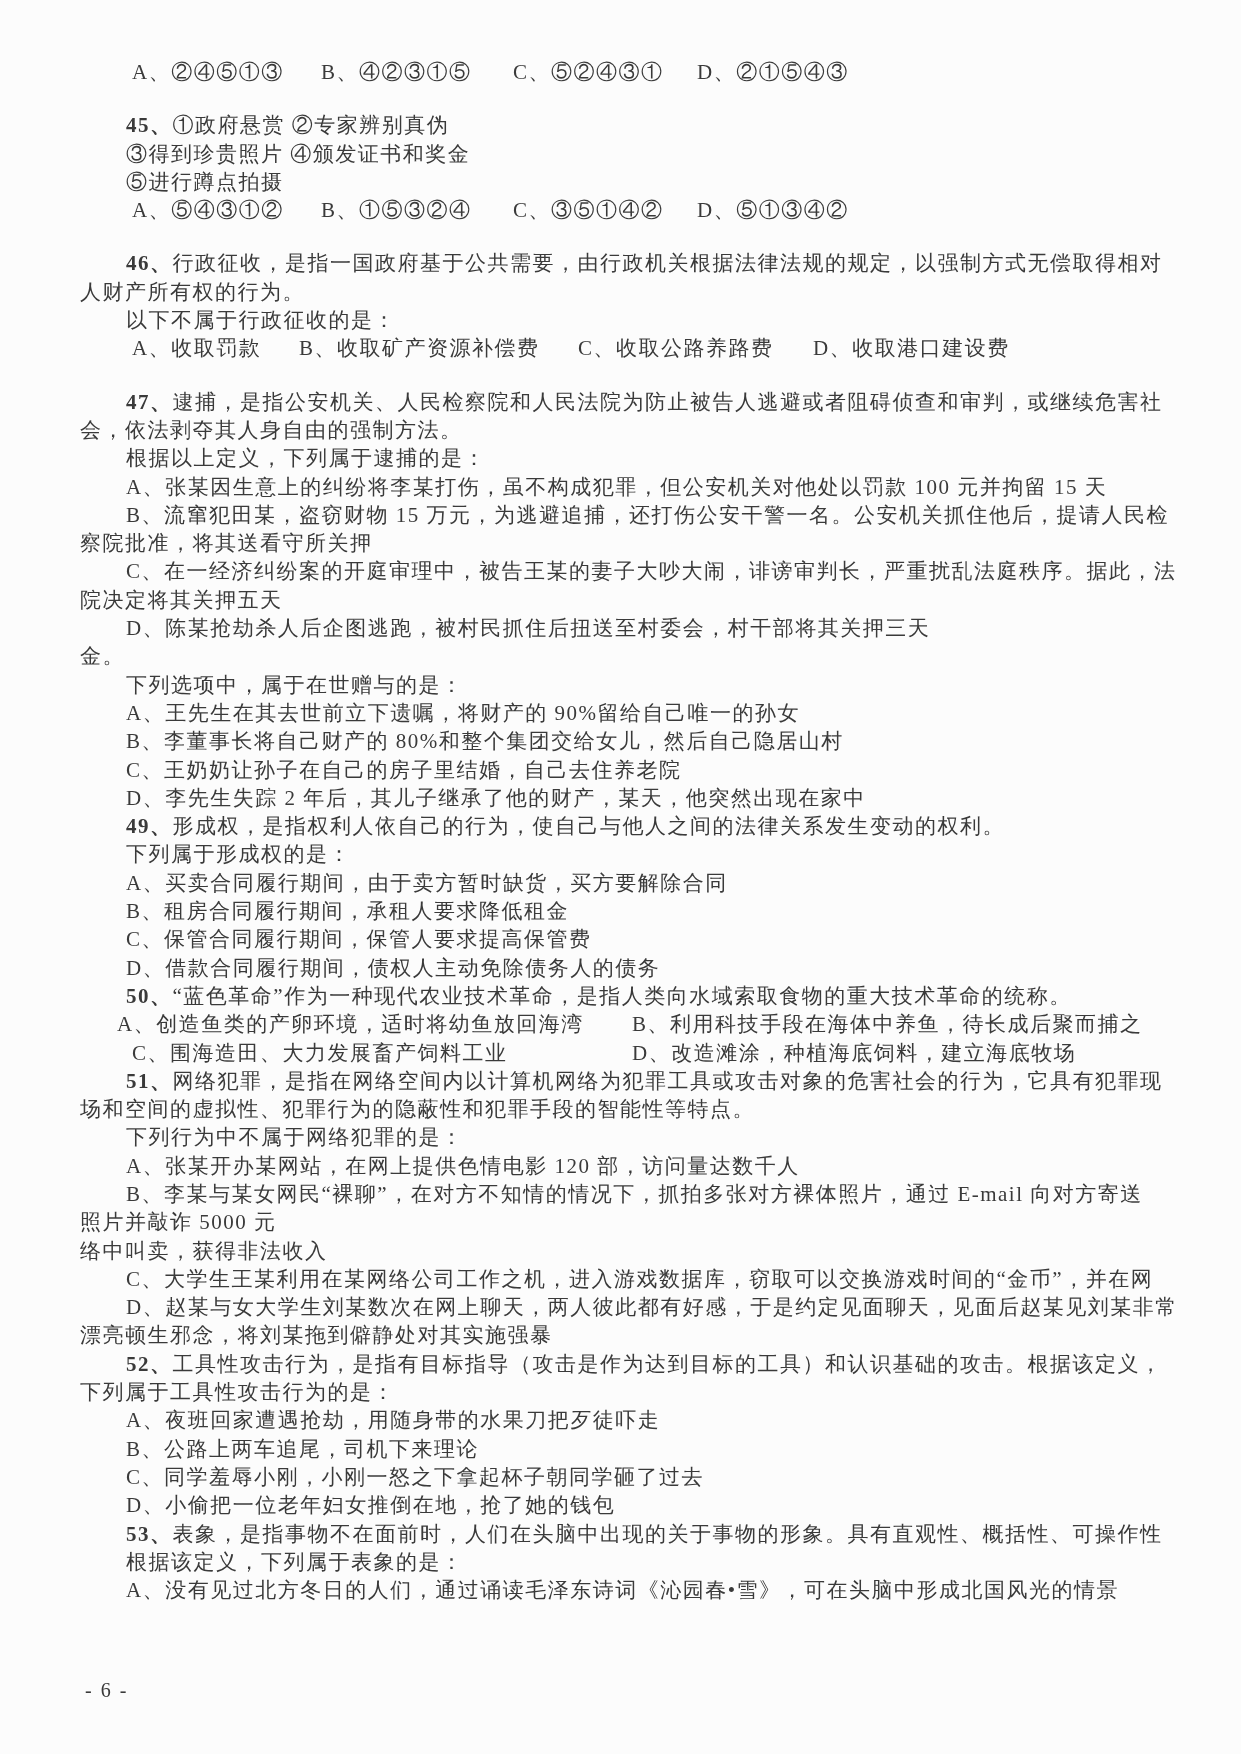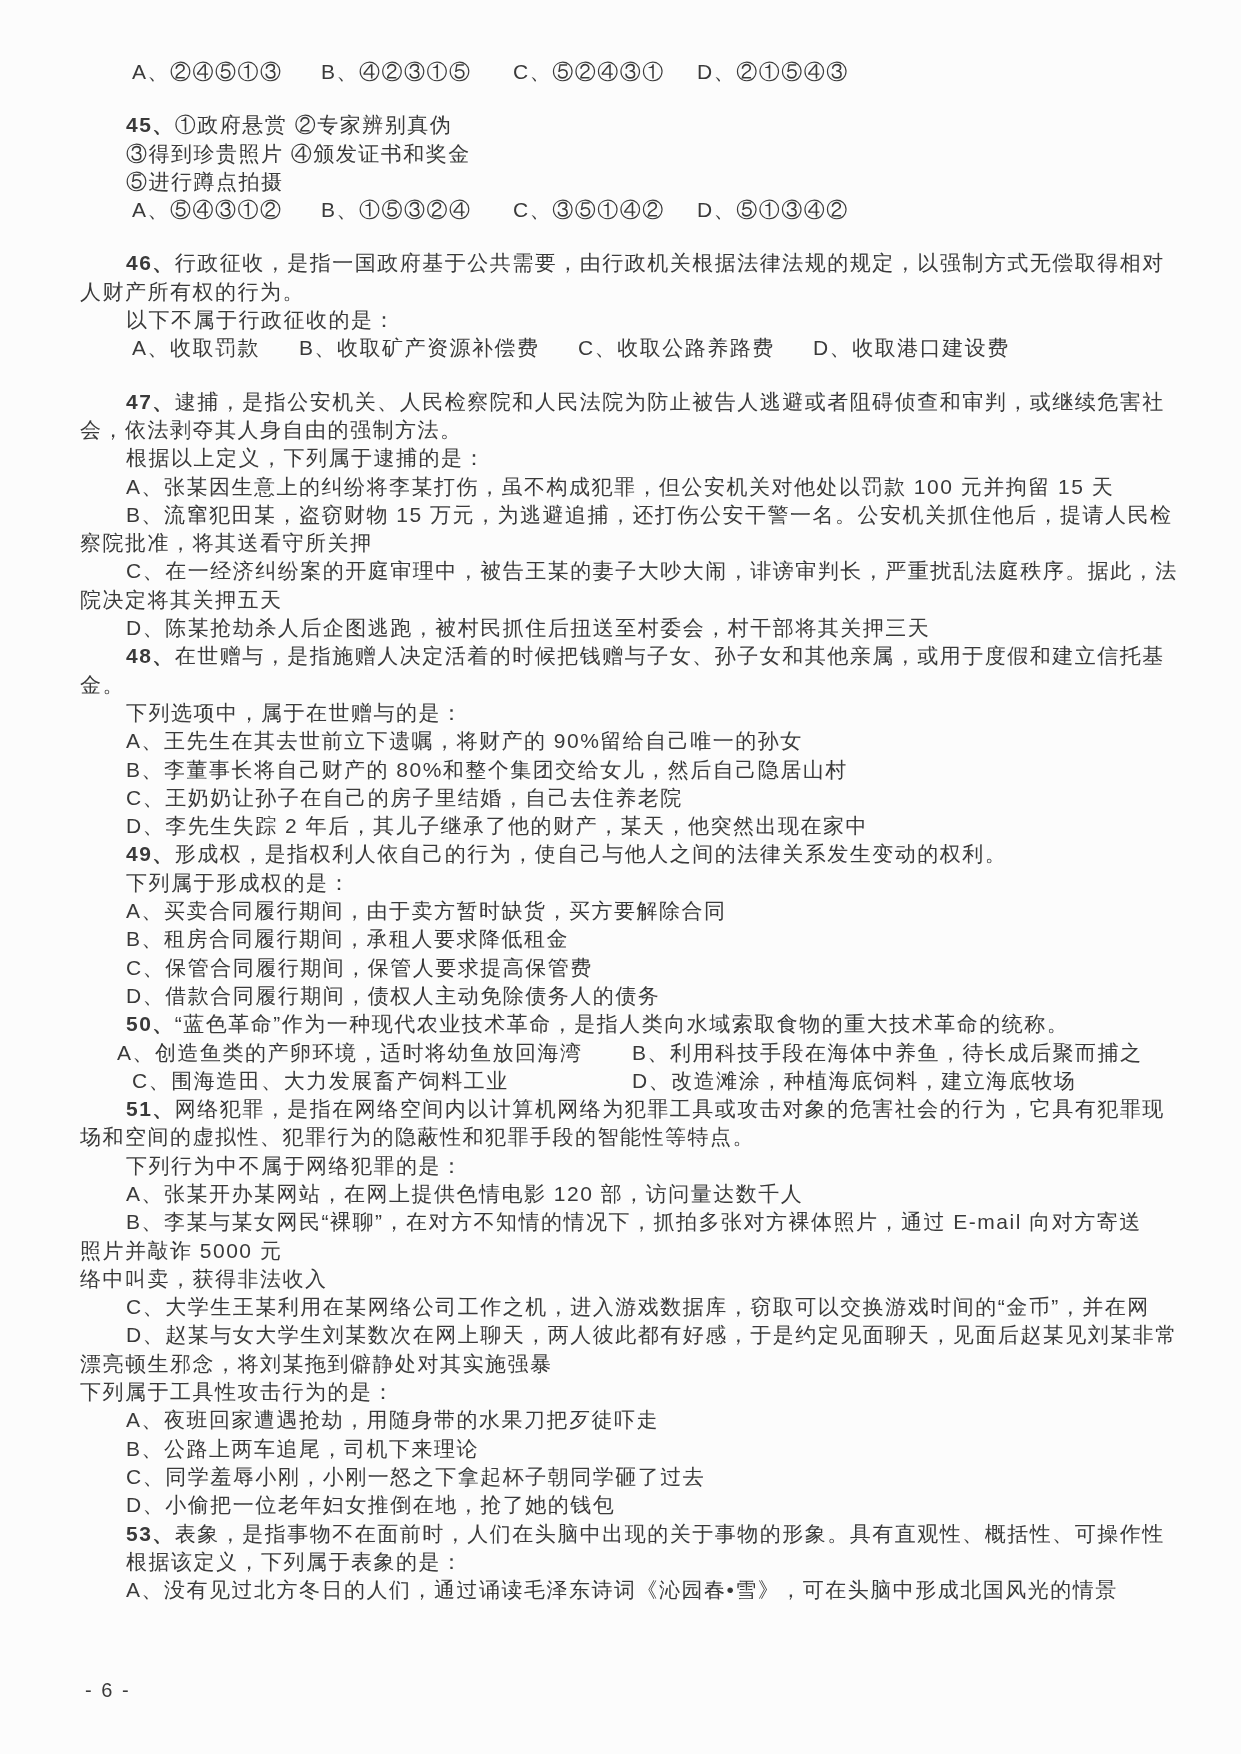--- a/index.html
+++ b/index.html
@@ -6,21 +6,21 @@
   body {
     width: 1241px; height: 1754px;
     background: #fbfbfb;
     overflow: hidden;
   }
   .page {
     position: relative;
     width: 1241px; height: 1754px;
     background: var(--paper, #fcfcfc);
     color: var(--ink, #3a3a3a);
-    font-family: Liberation Sans, sans-serif;
+    font-family: Liberation Serif, serif;
     font-size: 21px;
     letter-spacing: 1.5px;
   }
   .content {
     position: absolute;
     left: 80px; top: 58px;
     width: 1110px;
   }
   .line {
     position: relative;
@@ -71,21 +71,20 @@
       </div>
       <div class="line indent gap"><b>47、</b>逮捕，是指公安机关、人民检察院和人民法院为防止被告人逃避或者阻碍侦查和审判，或继续危害社</div>
       <div class="line">会，依法剥夺其人身自由的强制方法。</div>
       <div class="line indent">根据以上定义，下列属于逮捕的是：</div>
       <div class="line indent">A、张某因生意上的纠纷将李某打伤，虽不构成犯罪，但公安机关对他处以罚款 100 元并拘留 15 天</div>
       <div class="line indent">B、流窜犯田某，盗窃财物 15 万元，为逃避追捕，还打伤公安干警一名。公安机关抓住他后，提请人民检</div>
       <div class="line">察院批准，将其送看守所关押</div>
       <div class="line indent">C、在一经济纠纷案的开庭审理中，被告王某的妻子大吵大闹，诽谤审判长，严重扰乱法庭秩序。据此，法</div>
       <div class="line">院决定将其关押五天</div>
       <div class="line indent">D、陈某抢劫杀人后企图逃跑，被村民抓住后扭送至村委会，村干部将其关押三天</div>
-      <div class="line indent"><b>48、</b>在世赠与，是指施赠人决定活着的时候把钱赠与子女、孙子女和其他亲属，或用于度假和建立信托基</div>
       <div class="line">金。</div>
       <div class="line indent">下列选项中，属于在世赠与的是：</div>
       <div class="line indent">A、王先生在其去世前立下遗嘱，将财产的 90%留给自己唯一的孙女</div>
       <div class="line indent">B、李董事长将自己财产的 80%和整个集团交给女儿，然后自己隐居山村</div>
       <div class="line indent">C、王奶奶让孙子在自己的房子里结婚，自己去住养老院</div>
       <div class="line indent">D、李先生失踪 2 年后，其儿子继承了他的财产，某天，他突然出现在家中</div>
       <div class="line indent"><b>49、</b>形成权，是指权利人依自己的行为，使自己与他人之间的法律关系发生变动的权利。</div>
       <div class="line indent">下列属于形成权的是：</div>
       <div class="line indent">A、买卖合同履行期间，由于卖方暂时缺货，买方要解除合同</div>
       <div class="line indent">B、租房合同履行期间，承租人要求降低租金</div>
@@ -103,20 +102,21 @@
       <div class="line indent"><b>51、</b>网络犯罪，是指在网络空间内以计算机网络为犯罪工具或攻击对象的危害社会的行为，它具有犯罪现</div>
       <div class="line">场和空间的虚拟性、犯罪行为的隐蔽性和犯罪手段的智能性等特点。</div>
       <div class="line indent">下列行为中不属于网络犯罪的是：</div>
       <div class="line indent">A、张某开办某网站，在网上提供色情电影 120 部，访问量达数千人</div>
       <div class="line indent">B、李某与某女网民“裸聊”，在对方不知情的情况下，抓拍多张对方裸体照片，通过 E-mail 向对方寄送</div>
       <div class="line">照片并敲诈 5000 元</div>
       <div class="line">络中叫卖，获得非法收入</div>
       <div class="line indent">C、大学生王某利用在某网络公司工作之机，进入游戏数据库，窃取可以交换游戏时间的“金币”，并在网</div>
       <div class="line indent">D、赵某与女大学生刘某数次在网上聊天，两人彼此都有好感，于是约定见面聊天，见面后赵某见刘某非常</div>
       <div class="line">漂亮顿生邪念，将刘某拖到僻静处对其实施强暴</div>
+      <div class="line indent"><b>52、</b>工具性攻击行为，是指有目标指导（攻击是作为达到目标的工具）和认识基础的攻击。根据该定义，</div>
       <div class="line">下列属于工具性攻击行为的是：</div>
       <div class="line indent">A、夜班回家遭遇抢劫，用随身带的水果刀把歹徒吓走</div>
       <div class="line indent">B、公路上两车追尾，司机下来理论</div>
       <div class="line indent">C、同学羞辱小刚，小刚一怒之下拿起杯子朝同学砸了过去</div>
       <div class="line indent">D、小偷把一位老年妇女推倒在地，抢了她的钱包</div>
       <div class="line indent"><b>53、</b>表象，是指事物不在面前时，人们在头脑中出现的关于事物的形象。具有直观性、概括性、可操作性</div>
       <div class="line indent">根据该定义，下列属于表象的是：</div>
       <div class="line indent">A、没有见过北方冬日的人们，通过诵读毛泽东诗词《沁园春•雪》，可在头脑中形成北国风光的情景</div>
     </div>
   <div class="page-number">- 6 -</div>

